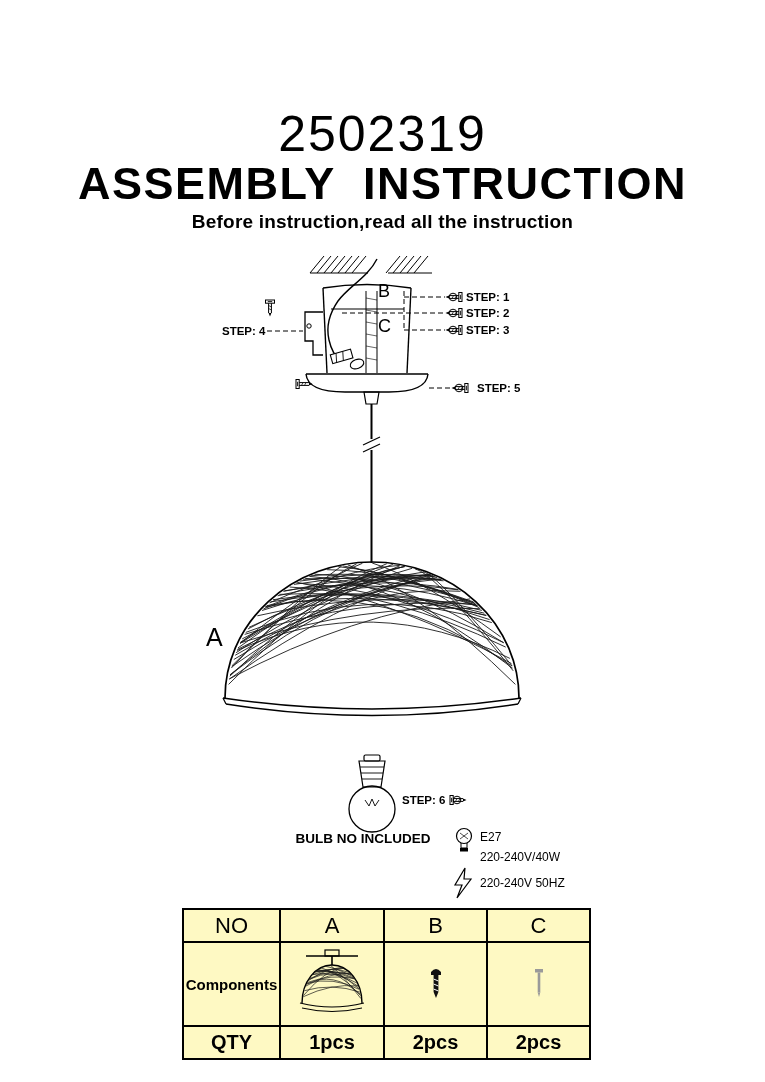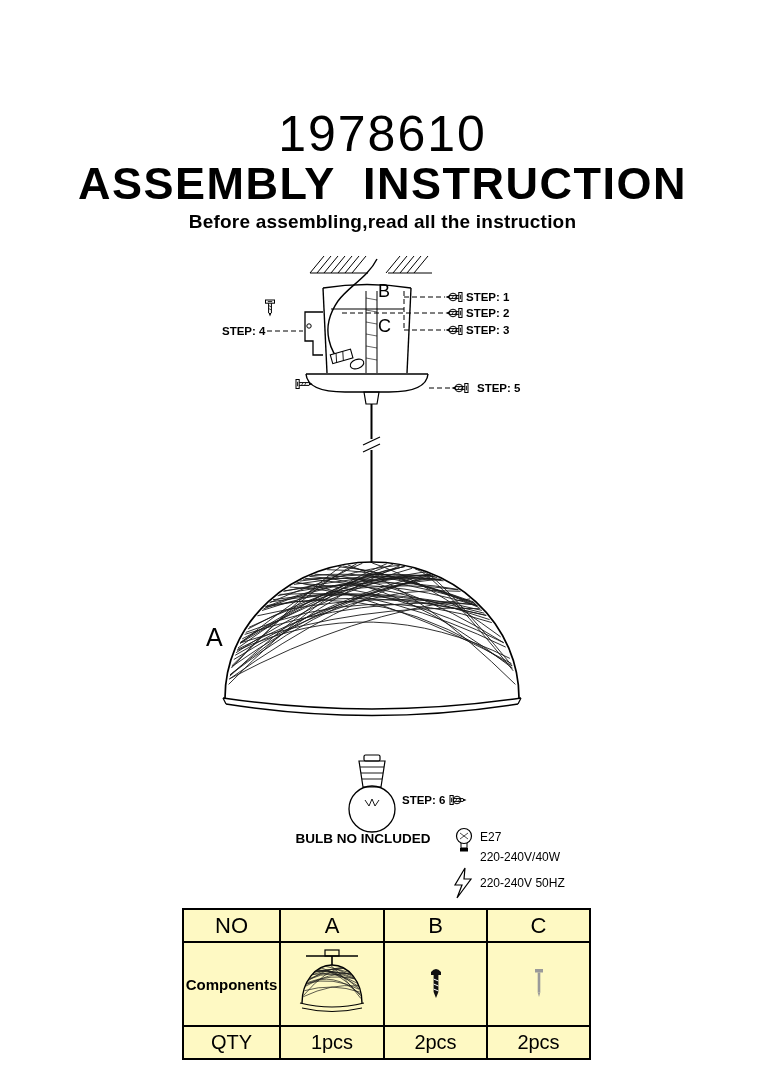--- a/index.html
+++ b/index.html
@@ -13,30 +13,30 @@
   .step-label{font-size:11.5px;font-weight:bold;}
   .part-letter{font-size:18px;}
   .part-letter-a{font-size:25px;}
   .bulb-note{font-size:13.5px;font-weight:bold;}
   .spec-text{font-size:12px;}
   .parts-table{position:absolute;left:182px;top:908px;border-collapse:collapse;table-layout:fixed;text-align:center;background:#fef9c3;}
   .parts-table th,.parts-table td{border:2px solid #000;padding:0;vertical-align:middle;text-align:center;}
   .parts-table th{font-size:22px;font-weight:normal;height:31px;}
   .row-components td{height:82px;}
   .comp-label{font-size:15px;font-weight:bold;margin-top:39px;}
-  .row-qty td{font-size:20px;font-weight:normal;height:31px;}
+  .row-qty td{font-size:20px;font-weight:bold;height:31px;}
   .cell-icon svg{display:block;margin:0 auto;}
 </style>
 </head>
 <body>
 
 <div class="header">
-  <div class="model">1978610</div>
+  <div class="model">2502319</div>
   <div class="title">ASSEMBLY  INSTRUCTION</div>
-  <div class="subtitle">Before assembling,read all the instruction</div>
+  <div class="subtitle">Before instruction,read all the instruction</div>
 </div>
 
 <svg class="diagram-svg" width="765" height="1082" viewBox="0 0 765 1082">
   <defs>
     <g id="screw-v">
       <rect x="-4.5" y="0" width="9" height="3.2" fill="#fff" stroke="#000" stroke-width="1"></rect>
       <line x1="-2.2" y1="1.6" x2="2.2" y2="1.6" stroke="#000" stroke-width="0.9"></line>
       <line x1="-1.4" y1="3.2" x2="-1.4" y2="13" stroke="#000" stroke-width="1"></line>
       <line x1="1.4" y1="3.2" x2="1.4" y2="13" stroke="#000" stroke-width="1"></line>
       <line x1="-1.4" y1="5.5" x2="1.4" y2="7" stroke="#000" stroke-width="0.7"></line>

